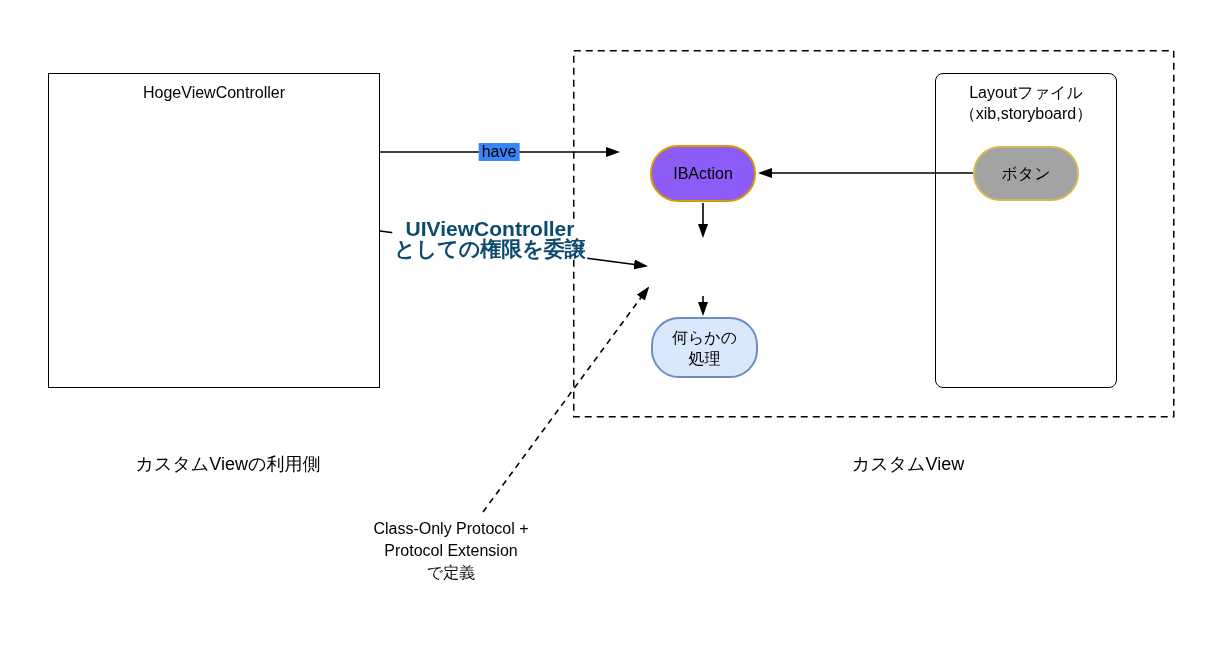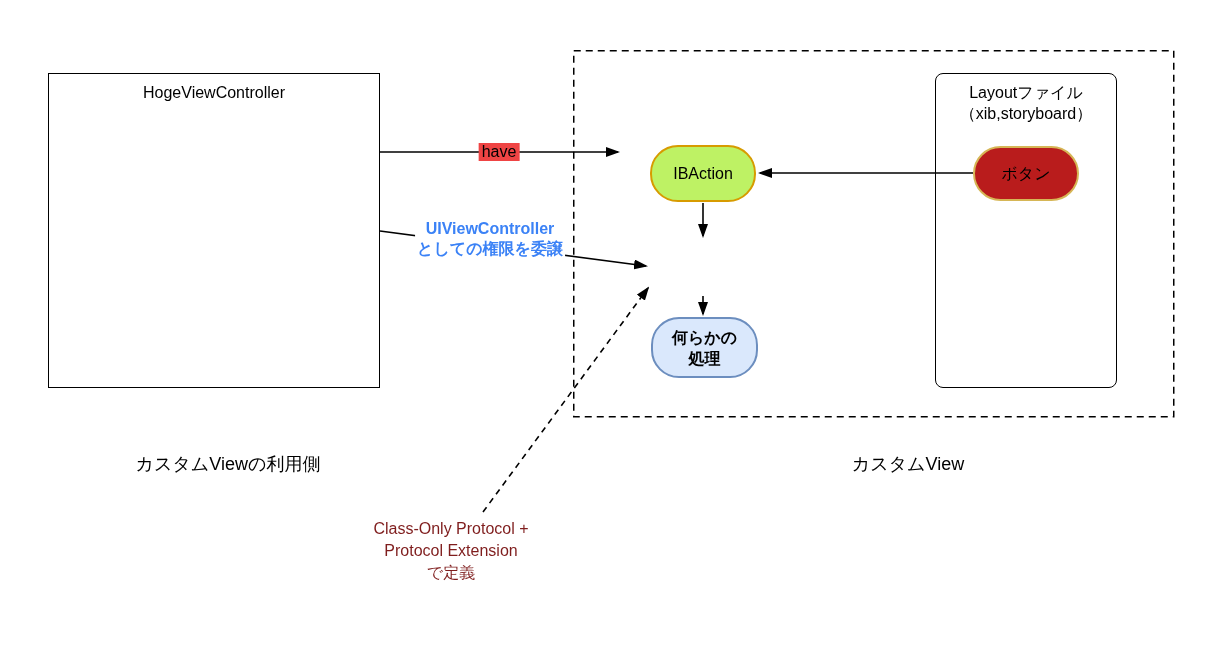--- a/index.html
+++ b/index.html
@@ -38,57 +38,57 @@
     display: flex;
     align-items: center;
     justify-content: center;
     text-align: center;
     font-size: 16px;
     line-height: 21px;
     white-space: pre-line;
     border-radius: 28px;
     border: 2px solid #000;
   }
-  .node-ibaction   { left: 650px; top: 145px; width: 106px; height: 57px; background: #bef264; border-color: #d79b00; }
+  .node-ibaction   { left: 650px; top: 145px; width: 106px; height: 57px; background: #8b5cf6; border-color: #d79b00; }
   .node-delegate   { left: 650px; top: 239px; width: 106px; height: 55px; background: #d5e8d4; border-color: #82b366; }
-  .node-processing { left: 651px; top: 317px; width: 107px; height: 61px; background: #dae8fc; border-color: #6c8ebf; font-weight: bold; }
-  .node-button     { left: 973px; top: 146px; width: 106px; height: 55px; background: #b91c1c; border-color: #d6b656; }
+  .node-processing { left: 651px; top: 317px; width: 107px; height: 61px; background: #dae8fc; border-color: #6c8ebf; }
+  .node-button     { left: 973px; top: 146px; width: 106px; height: 55px; background: #a3a3a3; border-color: #d6b656; }
   .box-hoge      { left: 48px;  top: 73px; width: 332px; height: 315px; }
   .box-viewclass { left: 620px; top: 73px; width: 182px; height: 315px; }
   .box-layout    { left: 935px; top: 73px; width: 182px; height: 315px; border-radius: 8px; }
   .edge-label {
     position: absolute;
     z-index: 4;
     font-size: 16px;
-    background: #ef4444;
+    background: #3b82f6;
     padding: 0 3px;
     transform: translate(-50%, -50%);
     white-space: nowrap;
   }
   .label-have { left: 499px; top: 152px; }
   .note-delegation {
     position: absolute;
     z-index: 4;
     left: 490px; top: 219px;
     transform: translateX(-50%);
-    color: #3b82f6;
+    color: #0c4a6e;
     font-weight: bold;
-    font-size: 16px;
+    font-size: 21px;
     line-height: 20px;
     text-align: center;
     white-space: pre-line;
     background: #ffffff;
     padding: 0 2px;
   }
   .note-protocol {
     position: absolute;
     z-index: 4;
     left: 451px; top: 518px;
     transform: translateX(-50%);
-    color: #7f1d1d;
+    color: #000000;
     font-size: 16px;
     line-height: 22px;
     text-align: center;
     white-space: pre-line;
   }
   .caption {
     position: absolute;
     z-index: 4;
     font-size: 18px;
     transform: translateX(-50%);

